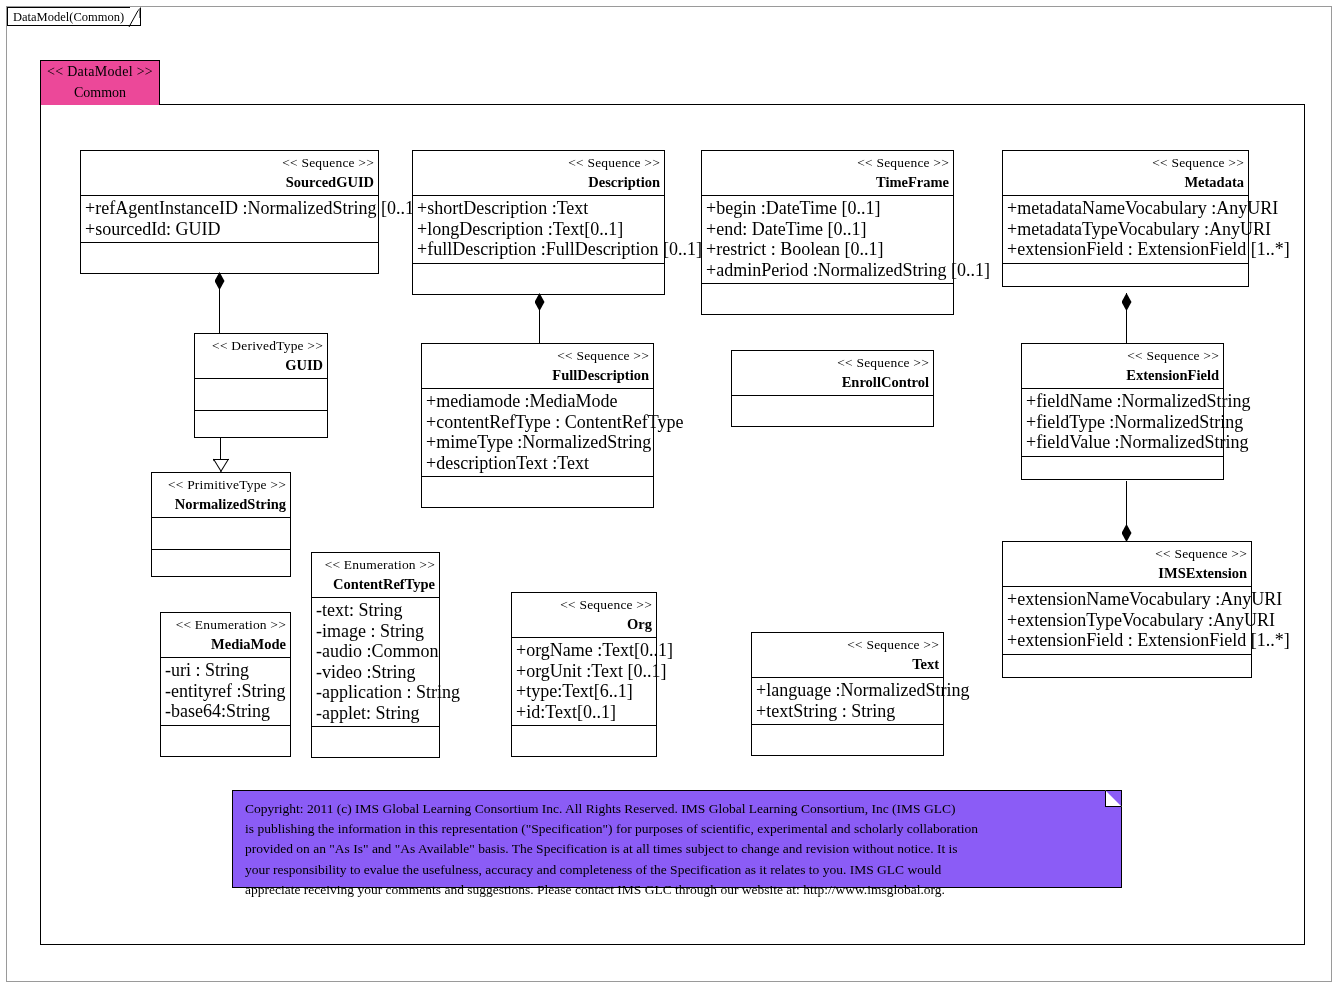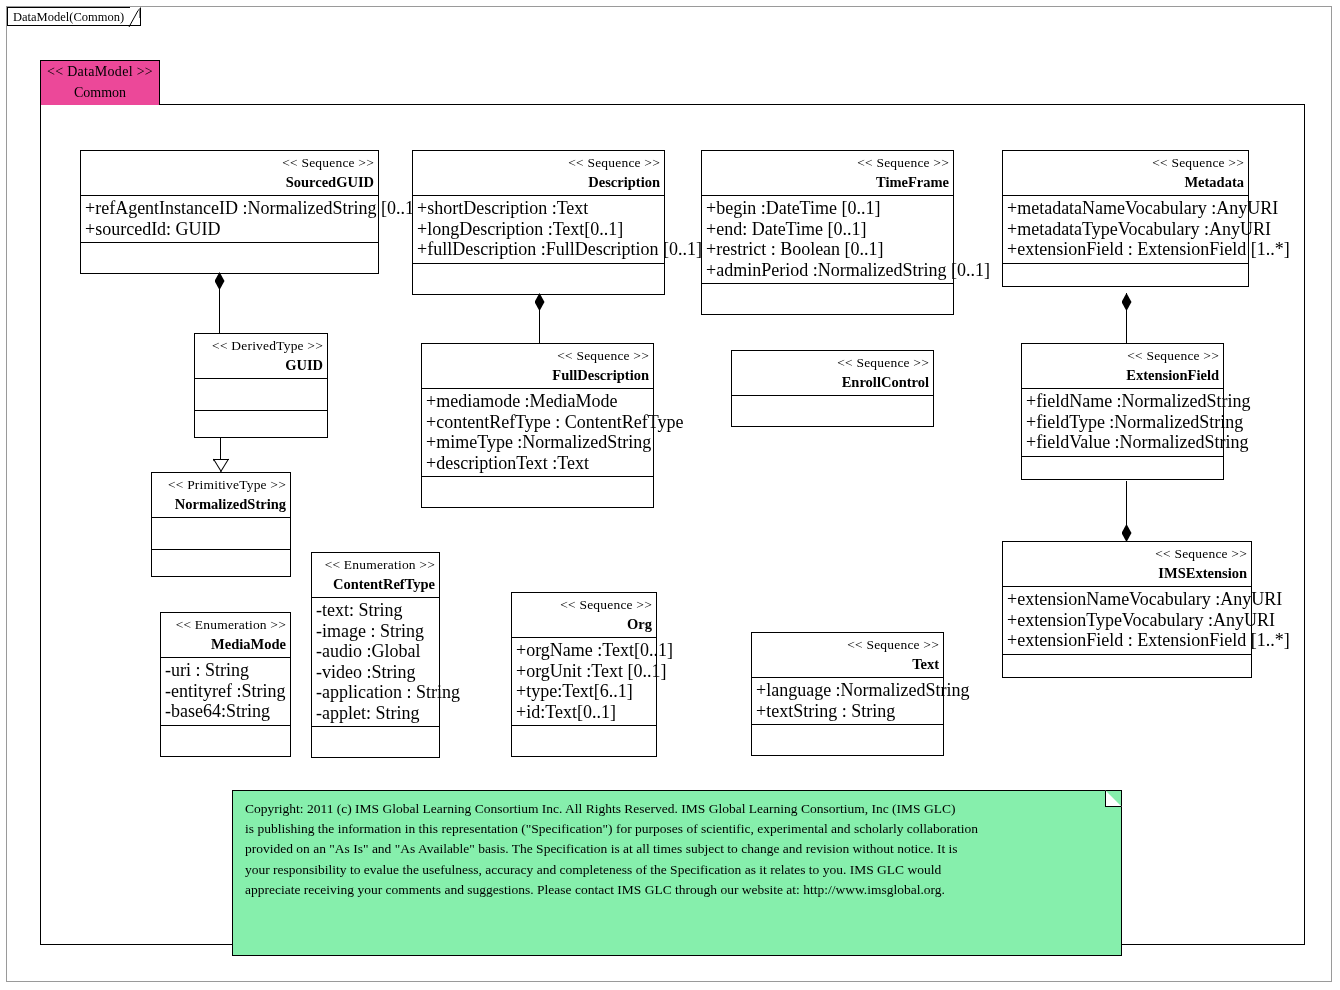--- a/index.html
+++ b/index.html
@@ -183,22 +183,22 @@
     position: absolute;
     left: -8px; top: -13px;
     width: 16px; height: 1px;
     background: #000;
   }
 
   
   #note {
     position: absolute;
     left: 232px; top: 790px;
-    width: 890px; height: 166px;
-    background: #86efac;
+    width: 890px; height: 98px;
+    background: #8b5cf6;
     border: 1px solid #000;
     box-sizing: border-box;
     z-index: 7;
   }
   #note-fold {
     position: absolute;
     right: -1px; top: -1px;
     width: 17px; height: 17px;
     background: #ffffff;
     border-left: 1px solid #000;
@@ -366,21 +366,21 @@
 </div>
 
 <div class="uml-class" style="left:311px; top:552px; width:129px;">
   <div class="uml-head">
     <span class="uml-stereo">&lt;&lt; Enumeration  &gt;&gt;</span>
     <span class="uml-name">ContentRefType</span>
   </div>
   <div class="uml-attrs">
     <span class="attr">-text: String</span>
     <span class="attr">-image : String</span>
-    <span class="attr">-audio :Global</span>
+    <span class="attr">-audio :Common</span>
     <span class="attr">-video :String</span>
     <span class="attr">-application  : String</span>
     <span class="attr">-applet: String</span>
   </div>
   <div class="uml-ops tall"></div>
 </div>
 
 <div class="uml-class" style="left:160px; top:612px; width:131px;">
   <div class="uml-head">
     <span class="uml-stereo">&lt;&lt; Enumeration  &gt;&gt;</span>

